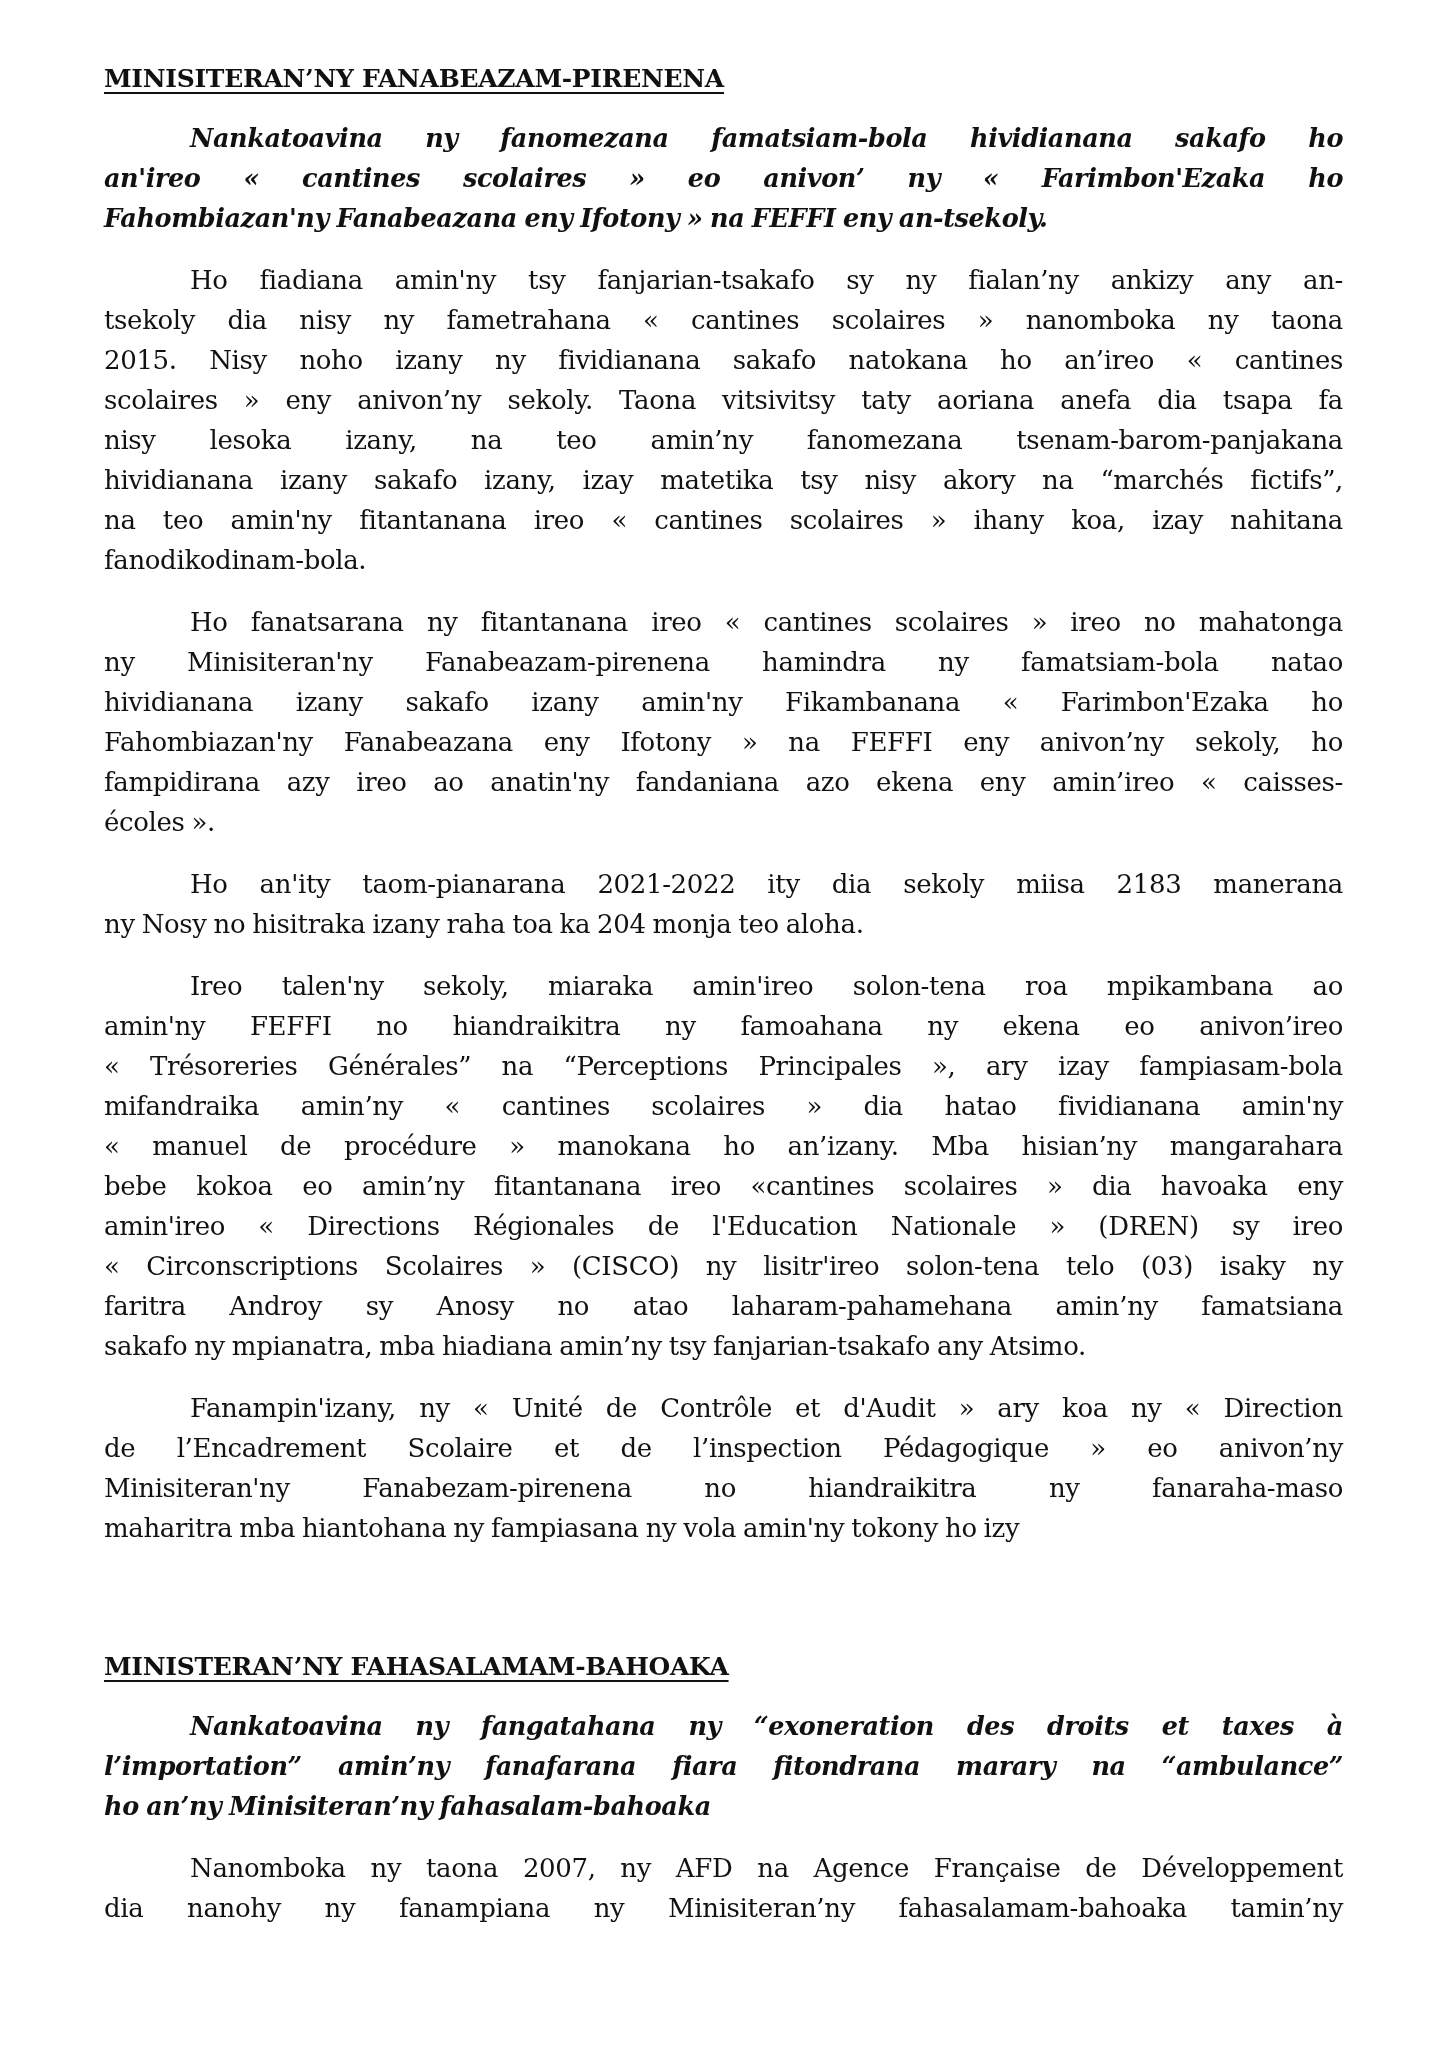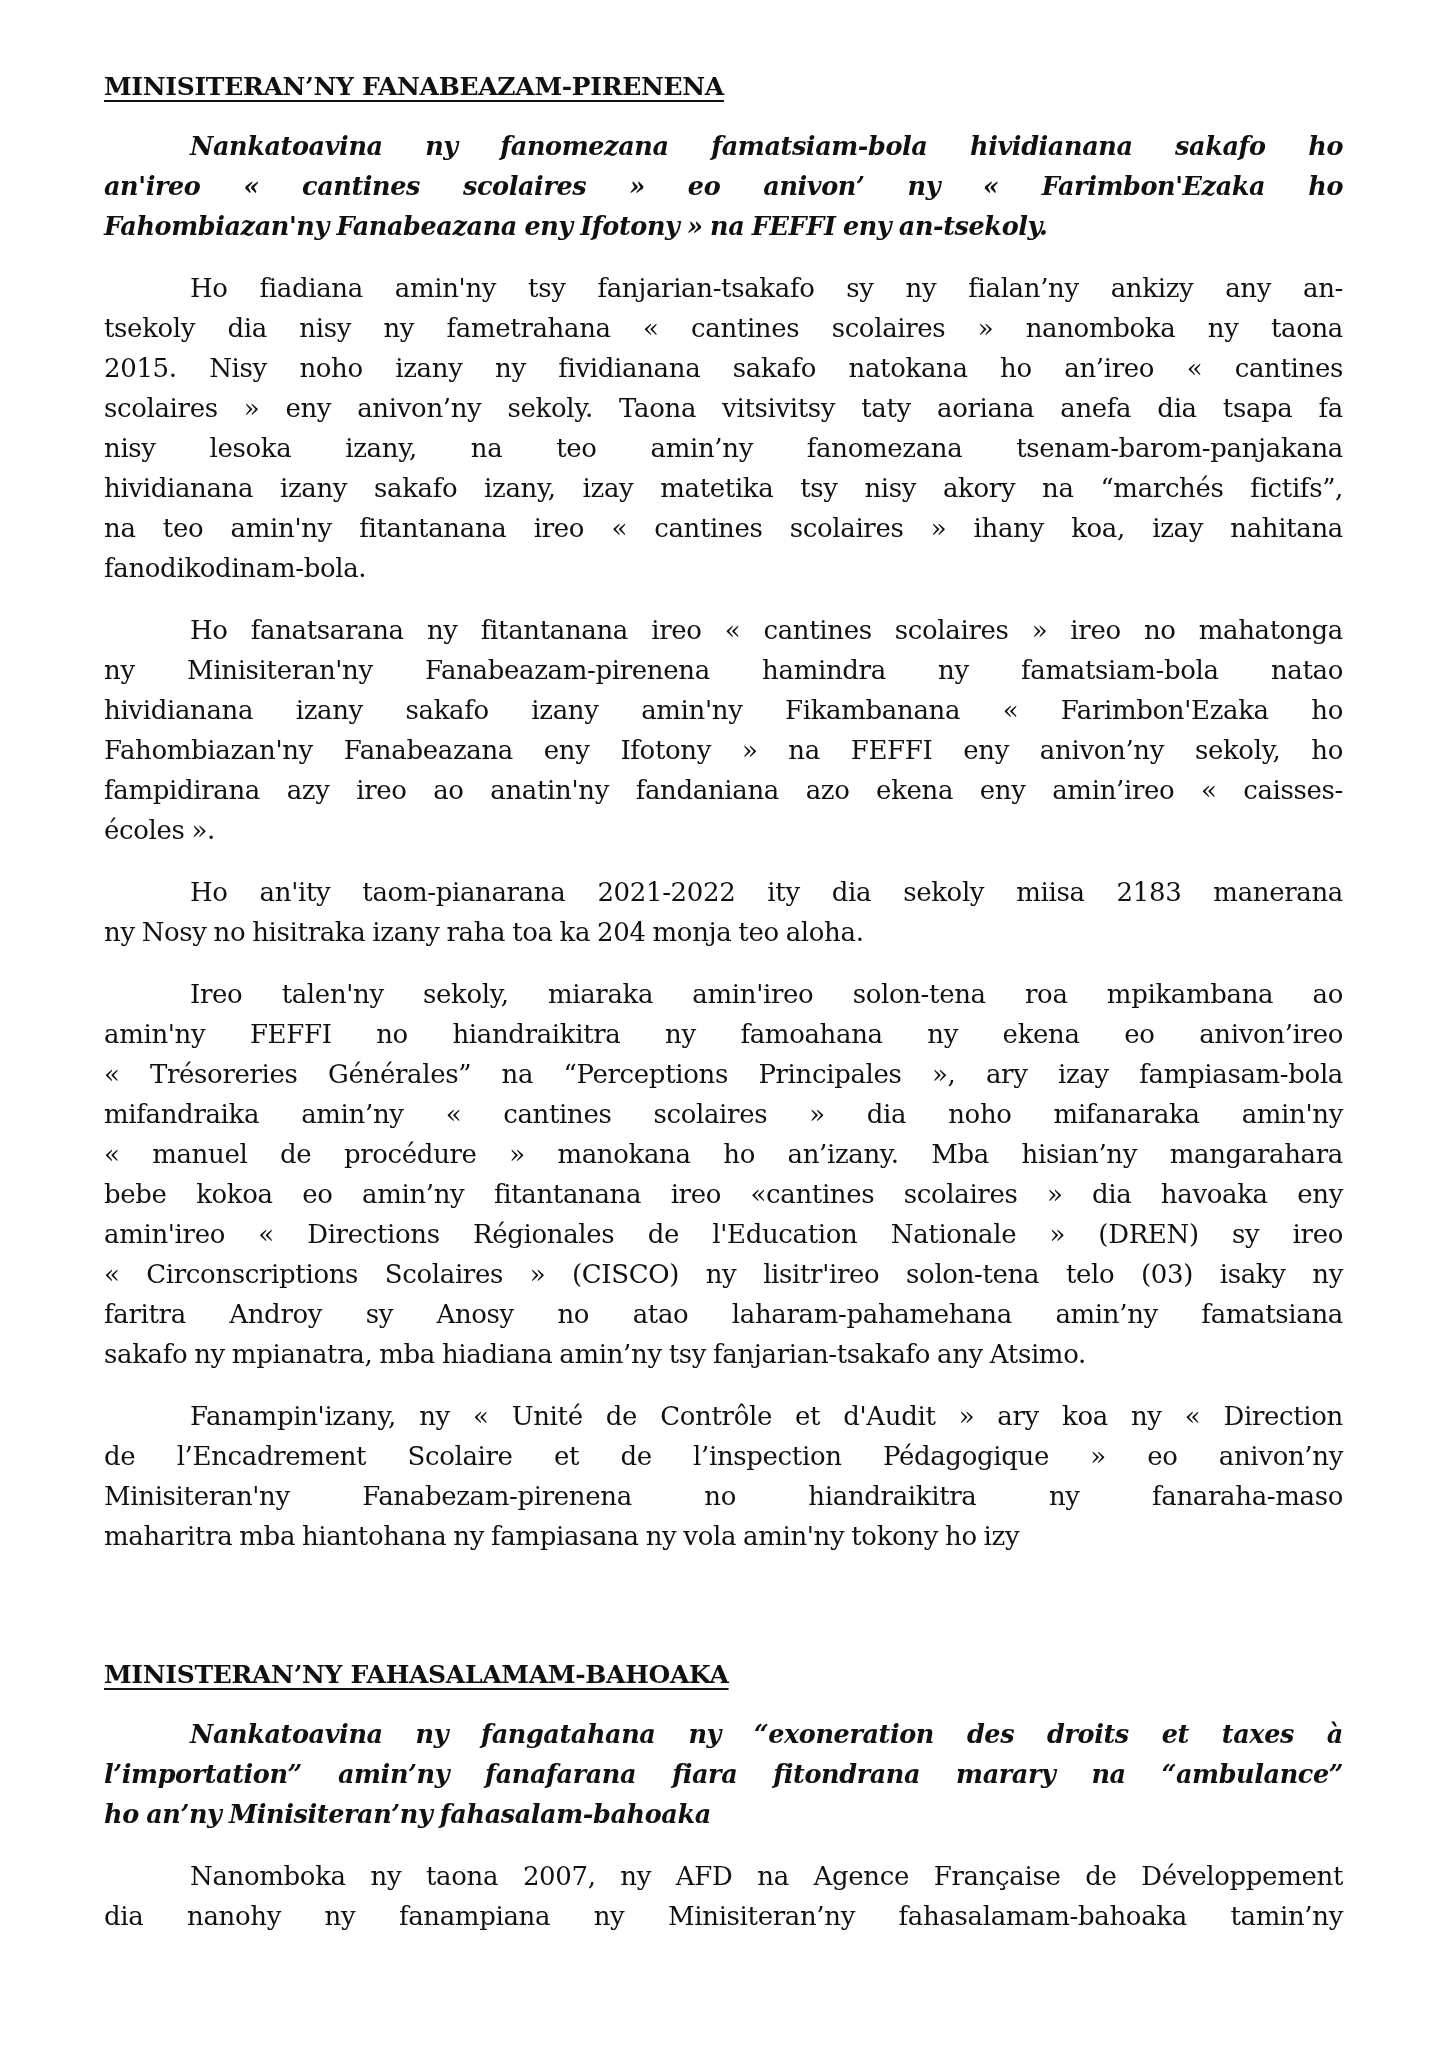--- a/index.html
+++ b/index.html
@@ -1,21 +1,21 @@
 <!DOCTYPE html>
 <html><head>
   <meta charset="utf-8">
   <style>
     html, body { margin: 0; padding: 0; background: #ffffff; }
     body {
       width: 1447px; height: 2048px; overflow: hidden; position: relative;
       font-family: "DejaVu Serif", "Liberation Serif", serif;
       color: #111111;
     }
-    .page { position: absolute; left: 104px; top: 70px; width: 1239px; }
+    .page { position: absolute; left: 104px; top: 62px; width: 1239px; }
     .section-title {
       font-weight: bold; font-size: 25px; letter-spacing: -0.3px;
       text-decoration: underline; text-decoration-thickness: 2px;
       text-underline-offset: 5px; margin: 0 0 22px 0; line-height: 34px;
       display: inline-block;
     }
     .para { margin: 0 0 22px 0; }
     .line {
       display: block; font-size: 26px; line-height: 40px; white-space: nowrap;
       text-align: justify; text-align-last: justify; letter-spacing: -0.35px;
@@ -62,21 +62,21 @@
 
     <div class="para">
       <span class="line indent">Ho an'ity taom-pianarana 2021-2022 ity dia sekoly miisa 2183 manerana</span>
       <span class="line last">ny Nosy no hisitraka izany raha toa ka 204 monja teo aloha.</span>
     </div>
 
     <div class="para">
       <span class="line indent">Ireo talen'ny sekoly, miaraka amin'ireo solon-tena roa mpikambana ao</span>
       <span class="line">amin'ny FEFFI no hiandraikitra ny famoahana ny ekena eo anivon’ireo</span>
       <span class="line">« Trésoreries Générales” na “Perceptions Principales », ary izay fampiasam-bola</span>
-      <span class="line">mifandraika amin’ny « cantines scolaires » dia noho mifanaraka amin'ny</span>
+      <span class="line">mifandraika amin’ny « cantines scolaires » dia hatao fividianana amin'ny</span>
       <span class="line">« manuel de procédure » manokana ho an’izany. Mba hisian’ny mangarahara</span>
       <span class="line">bebe kokoa eo amin’ny fitantanana ireo «cantines scolaires » dia havoaka eny</span>
       <span class="line">amin'ireo « Directions Régionales de l'Education Nationale » (DREN) sy ireo</span>
       <span class="line">« Circonscriptions Scolaires » (CISCO) ny lisitr'ireo solon-tena telo (03) isaky ny</span>
       <span class="line">faritra Androy sy Anosy no atao laharam-pahamehana amin’ny famatsiana</span>
       <span class="line last">sakafo ny mpianatra, mba hiadiana amin’ny tsy fanjarian-tsakafo any Atsimo.</span>
     </div>
 
     <div class="para">
       <span class="line indent">Fanampin'izany, ny « Unité de Contrôle et d'Audit » ary koa ny « Direction</span>

